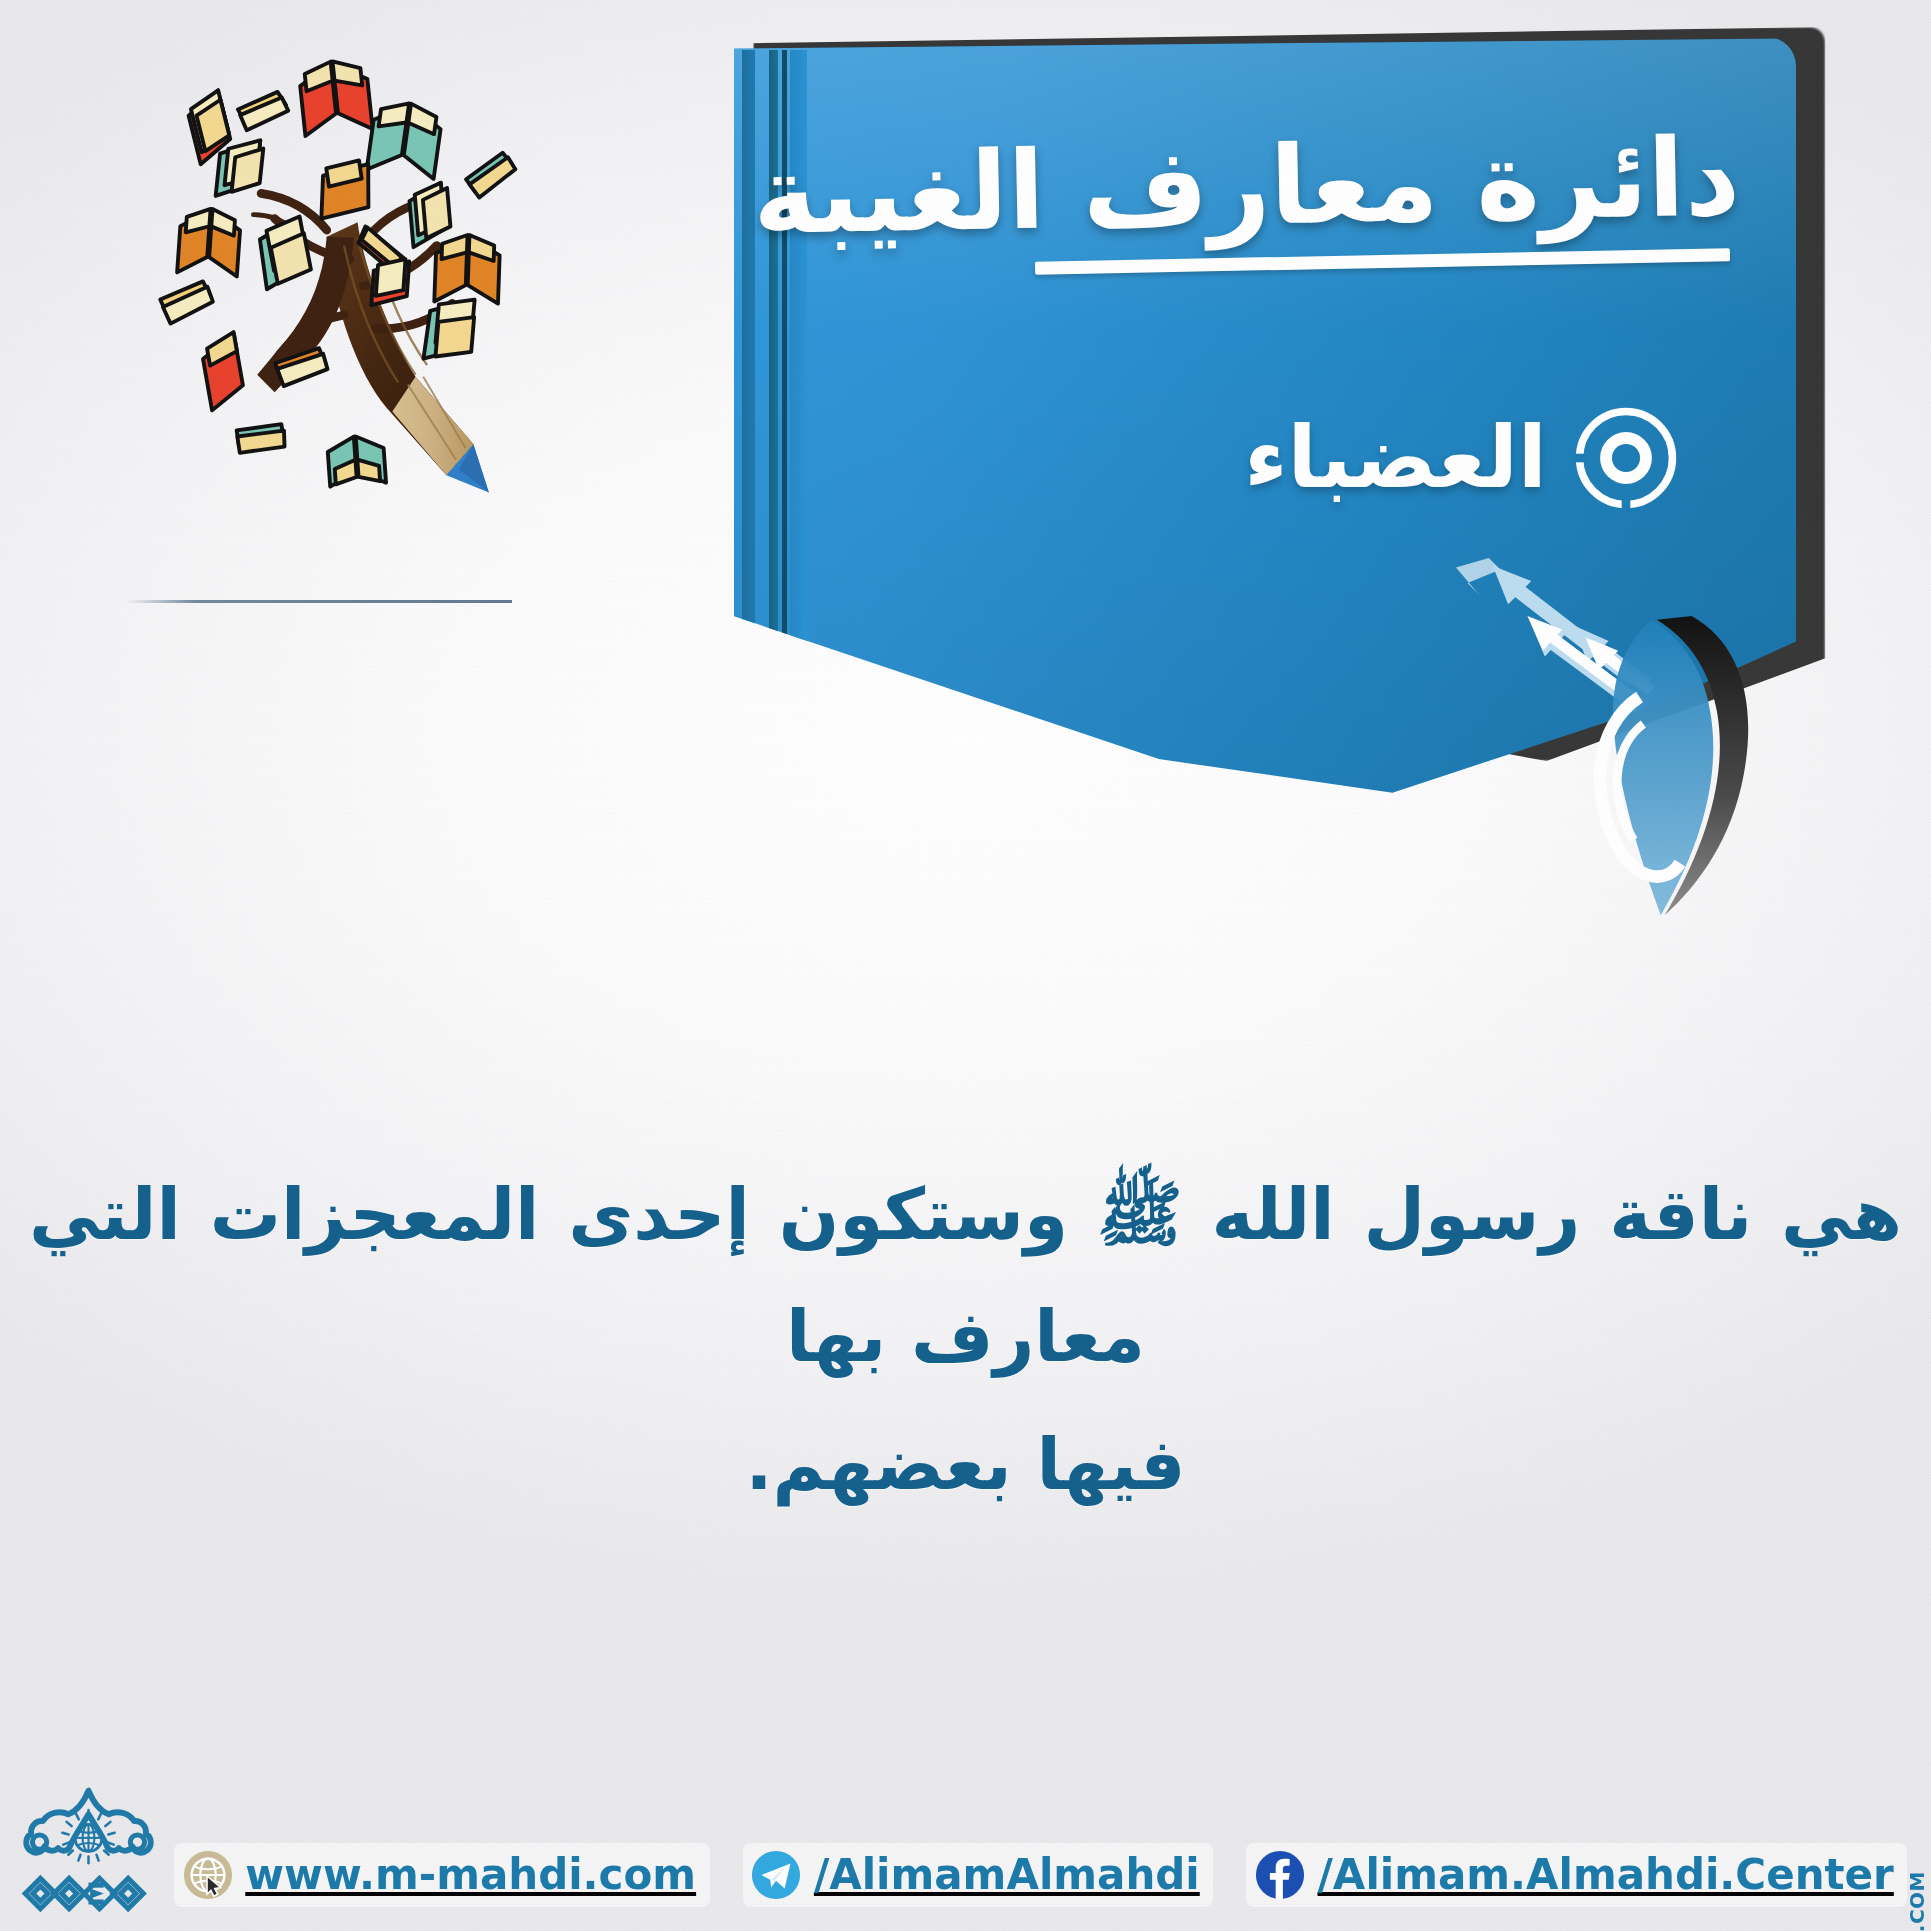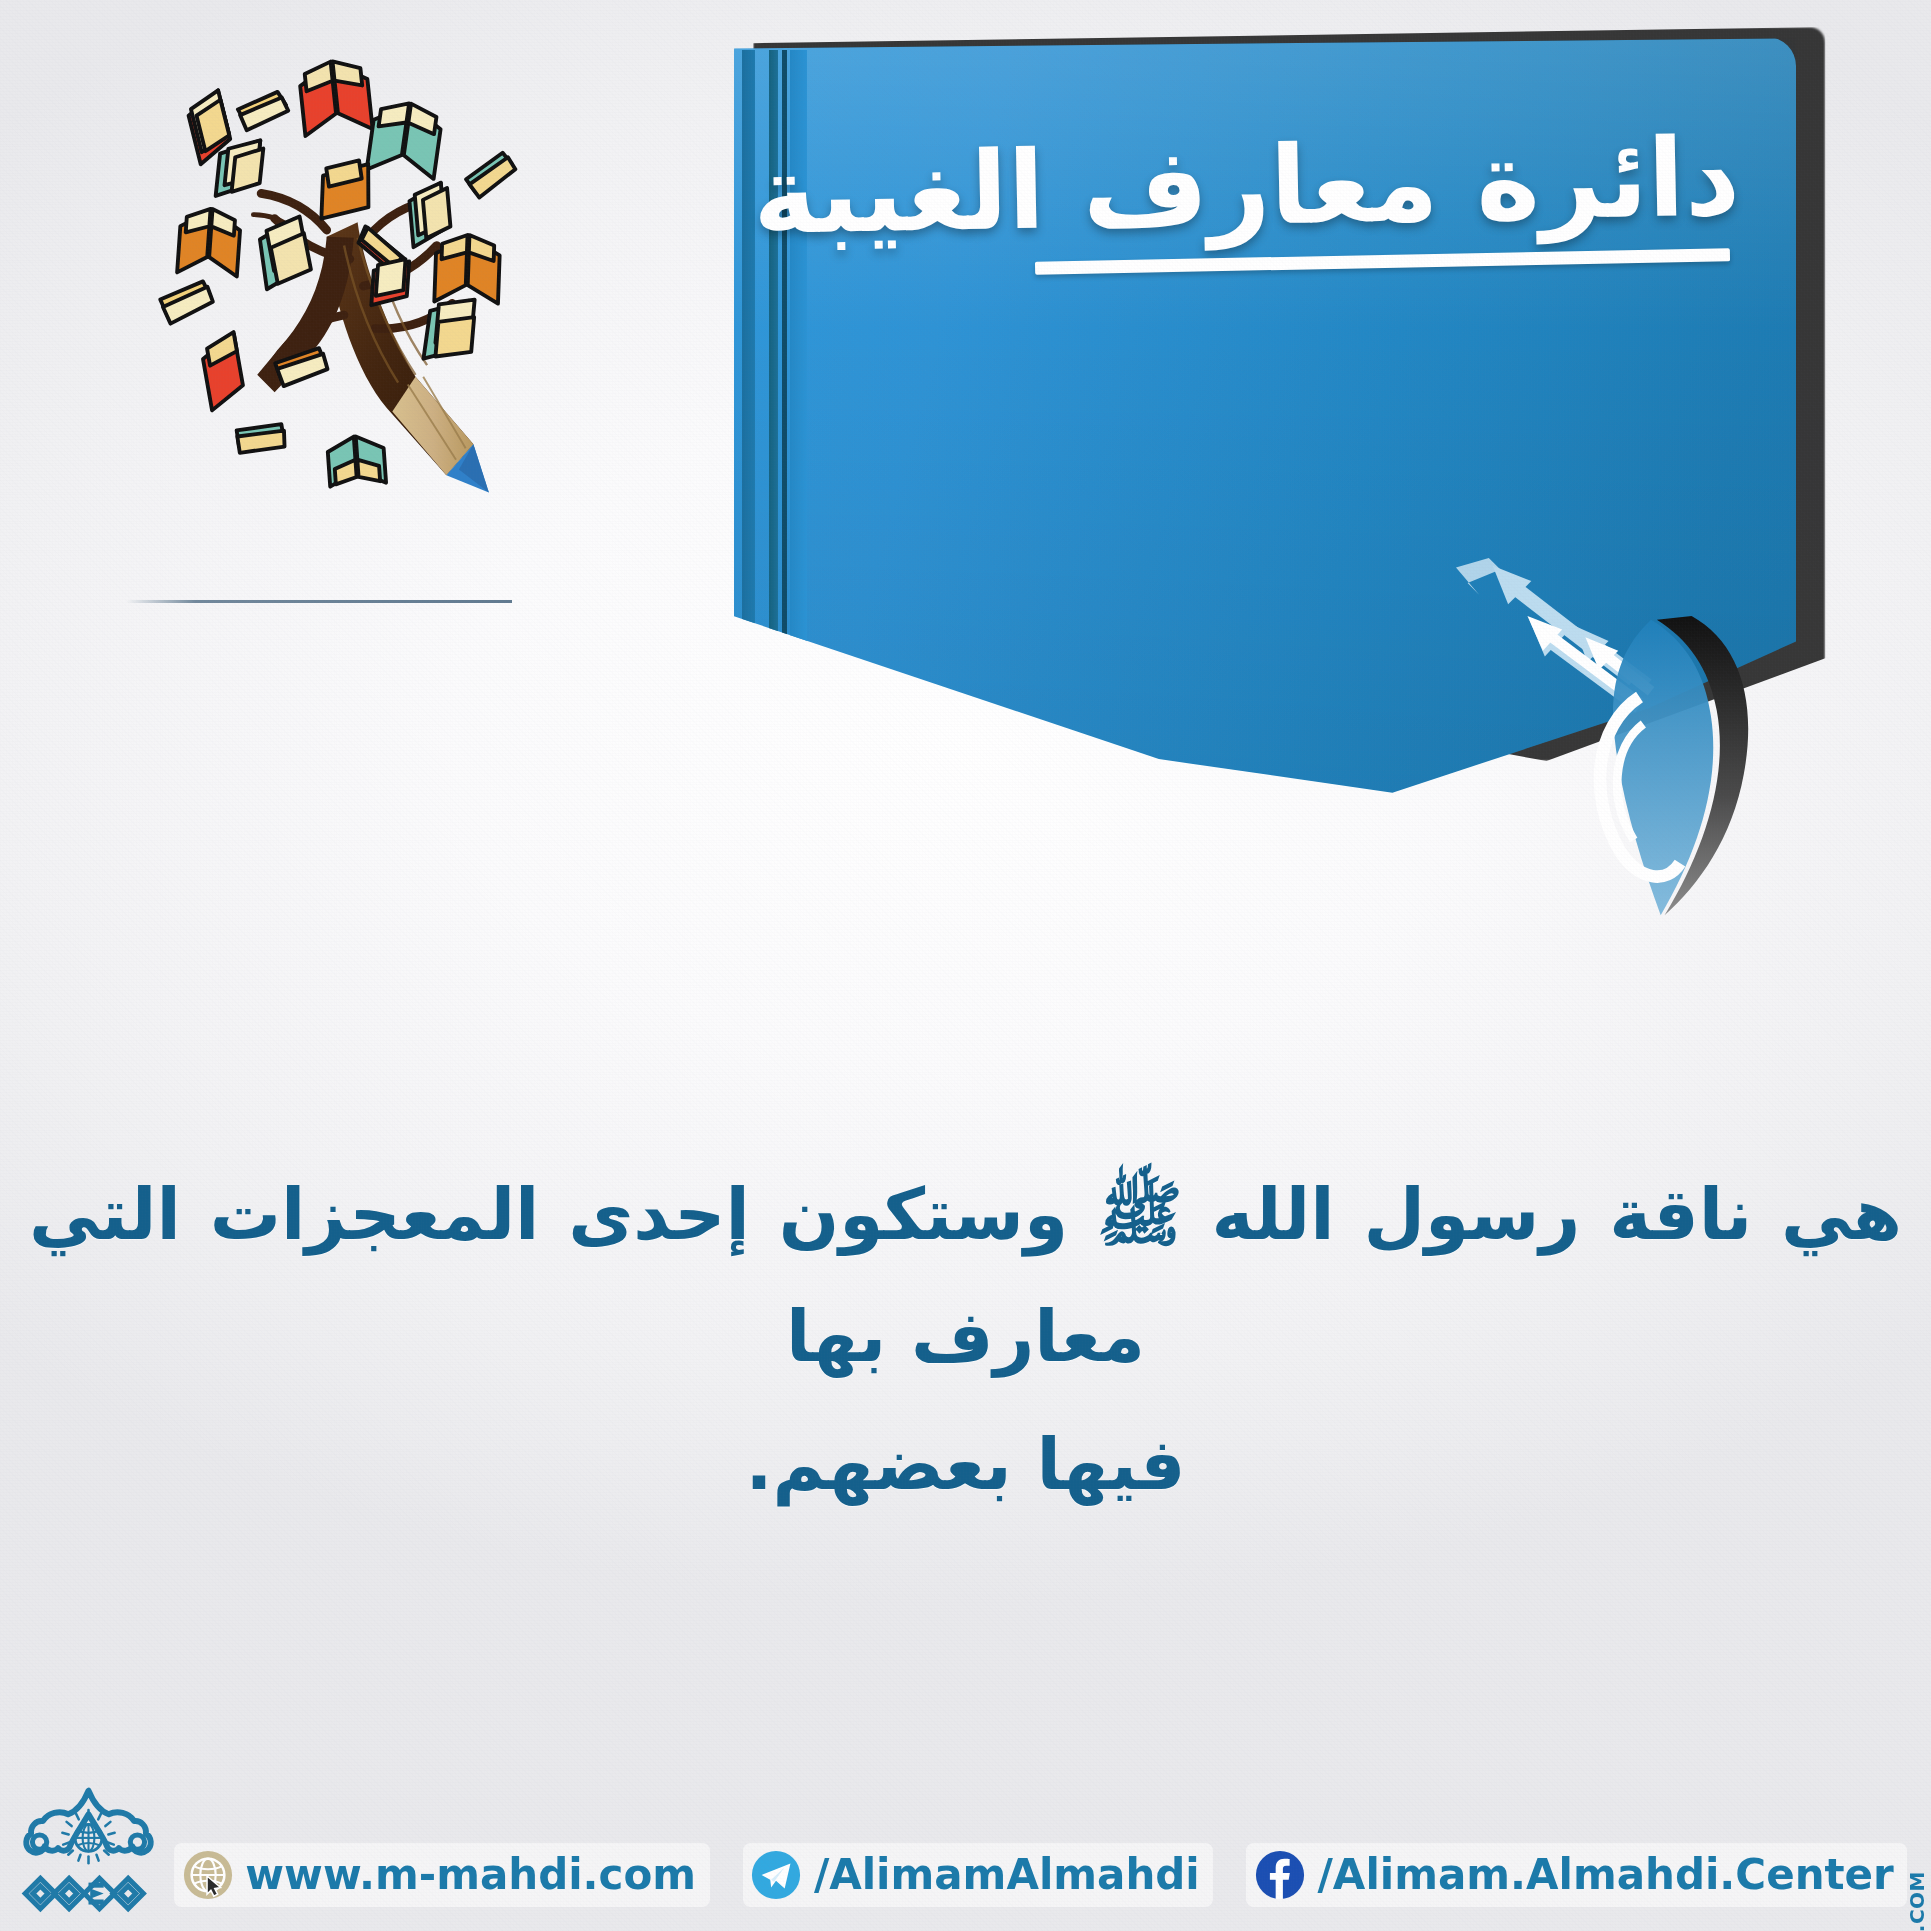--- a/index.html
+++ b/index.html
@@ -94,21 +94,21 @@
   }
   .body-text p{margin:0 0 5.8px 0;}
 
   
   .footer{
     position:absolute;left:0;bottom:0;width:1931px;height:145px;
   }
   .footer-logo{position:absolute;left:21px;bottom:9.7px;width:135px;height:135px;}
   .links{
     position:absolute;left:174px;bottom:21px;height:70px;
-    display:flex;align-items:center;gap:33px;direction:ltr;
+    display:flex;align-items:center;gap:33px;direction:ltr;text-decoration:underline;
   }
   .link{
     display:flex;align-items:center;gap:11.6px;
     background:rgba(255,255,255,.55);
     border-radius:7.7px;padding:5.8px 13.5px 5.8px 7.7px;
   }
   .link-label{
     color:#1b7aaa;font-size:42px;font-weight:700;line-height:1;white-space:nowrap;
     font-family:"DejaVu Sans","Liberation Sans",sans-serif;
   }
@@ -281,20 +281,32 @@
     <div class="banner">
       <div class="banner-sheen"></div>
       <div class="spine s1"></div>
       <div class="spine dark"></div>
       <div class="spine s2"></div>
       <div class="spine s3"></div>
 
       <div class="banner-title">دائرة معارف الغيبة</div>
       <div class="title-rule"></div>
 
+      <div class="subtitle-row">
+        <span class="sub-mark">
+          <svg viewBox="0 0 100 100" width="108" height="108" aria-hidden="true">
+            <circle cx="50" cy="50" r="43" fill="none" stroke="#ffffff" stroke-width="7"></circle>
+            <circle cx="50" cy="50" r="24" fill="#ffffff"></circle>
+            <circle cx="50" cy="50" r="13" fill="#1d7cb4"></circle>
+            <rect x="46" y="86" width="8" height="13" fill="#1d7cb4"></rect>
+            <rect x="1" y="46" width="13" height="8" fill="#1d7cb4"></rect>
+          </svg>
+        </span>
+        <span class="banner-subtitle">العضباء</span>
+      </div>
     </div>
 
     <span class="big-mark">
       <svg viewBox="0 0 320 310" width="618" height="599" aria-hidden="true">
         <defs>
           <clipPath id="leftHalf">
               <rect x="0" y="0" width="160" height="310"></rect>
             </clipPath>
           <clipPath id="rightHalf">
               <rect x="160" y="0" width="160" height="310"></rect>

